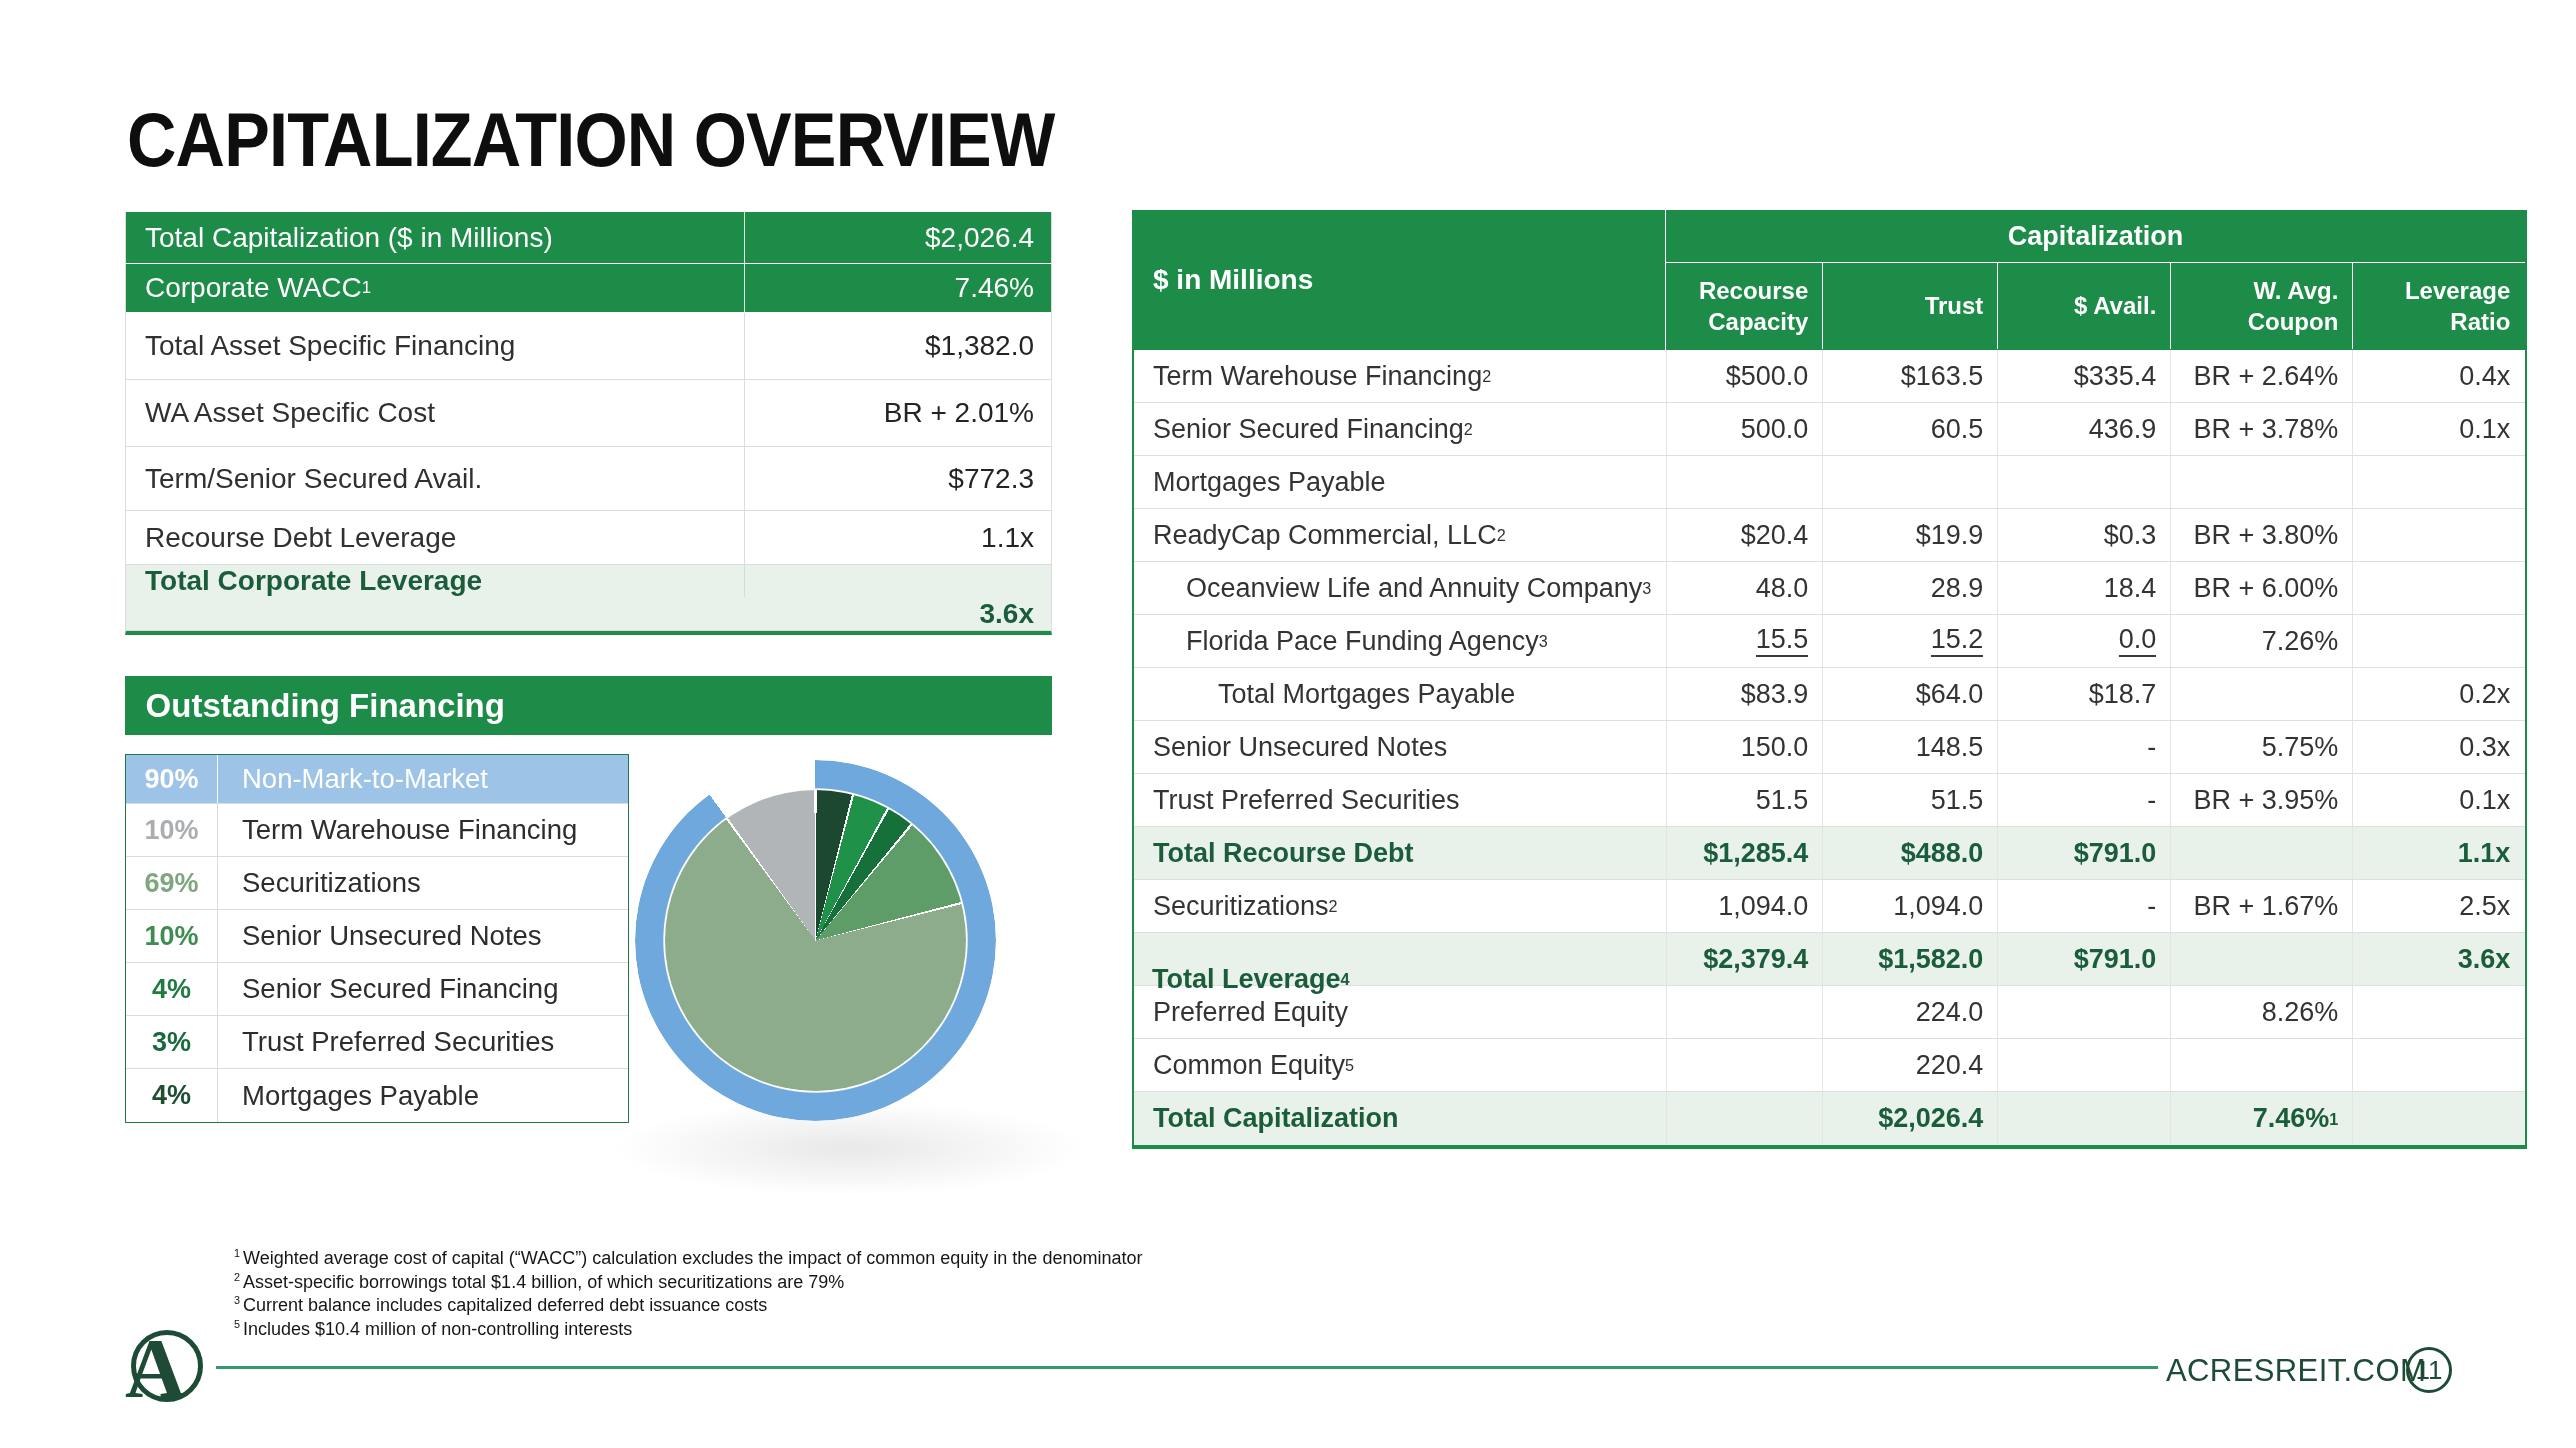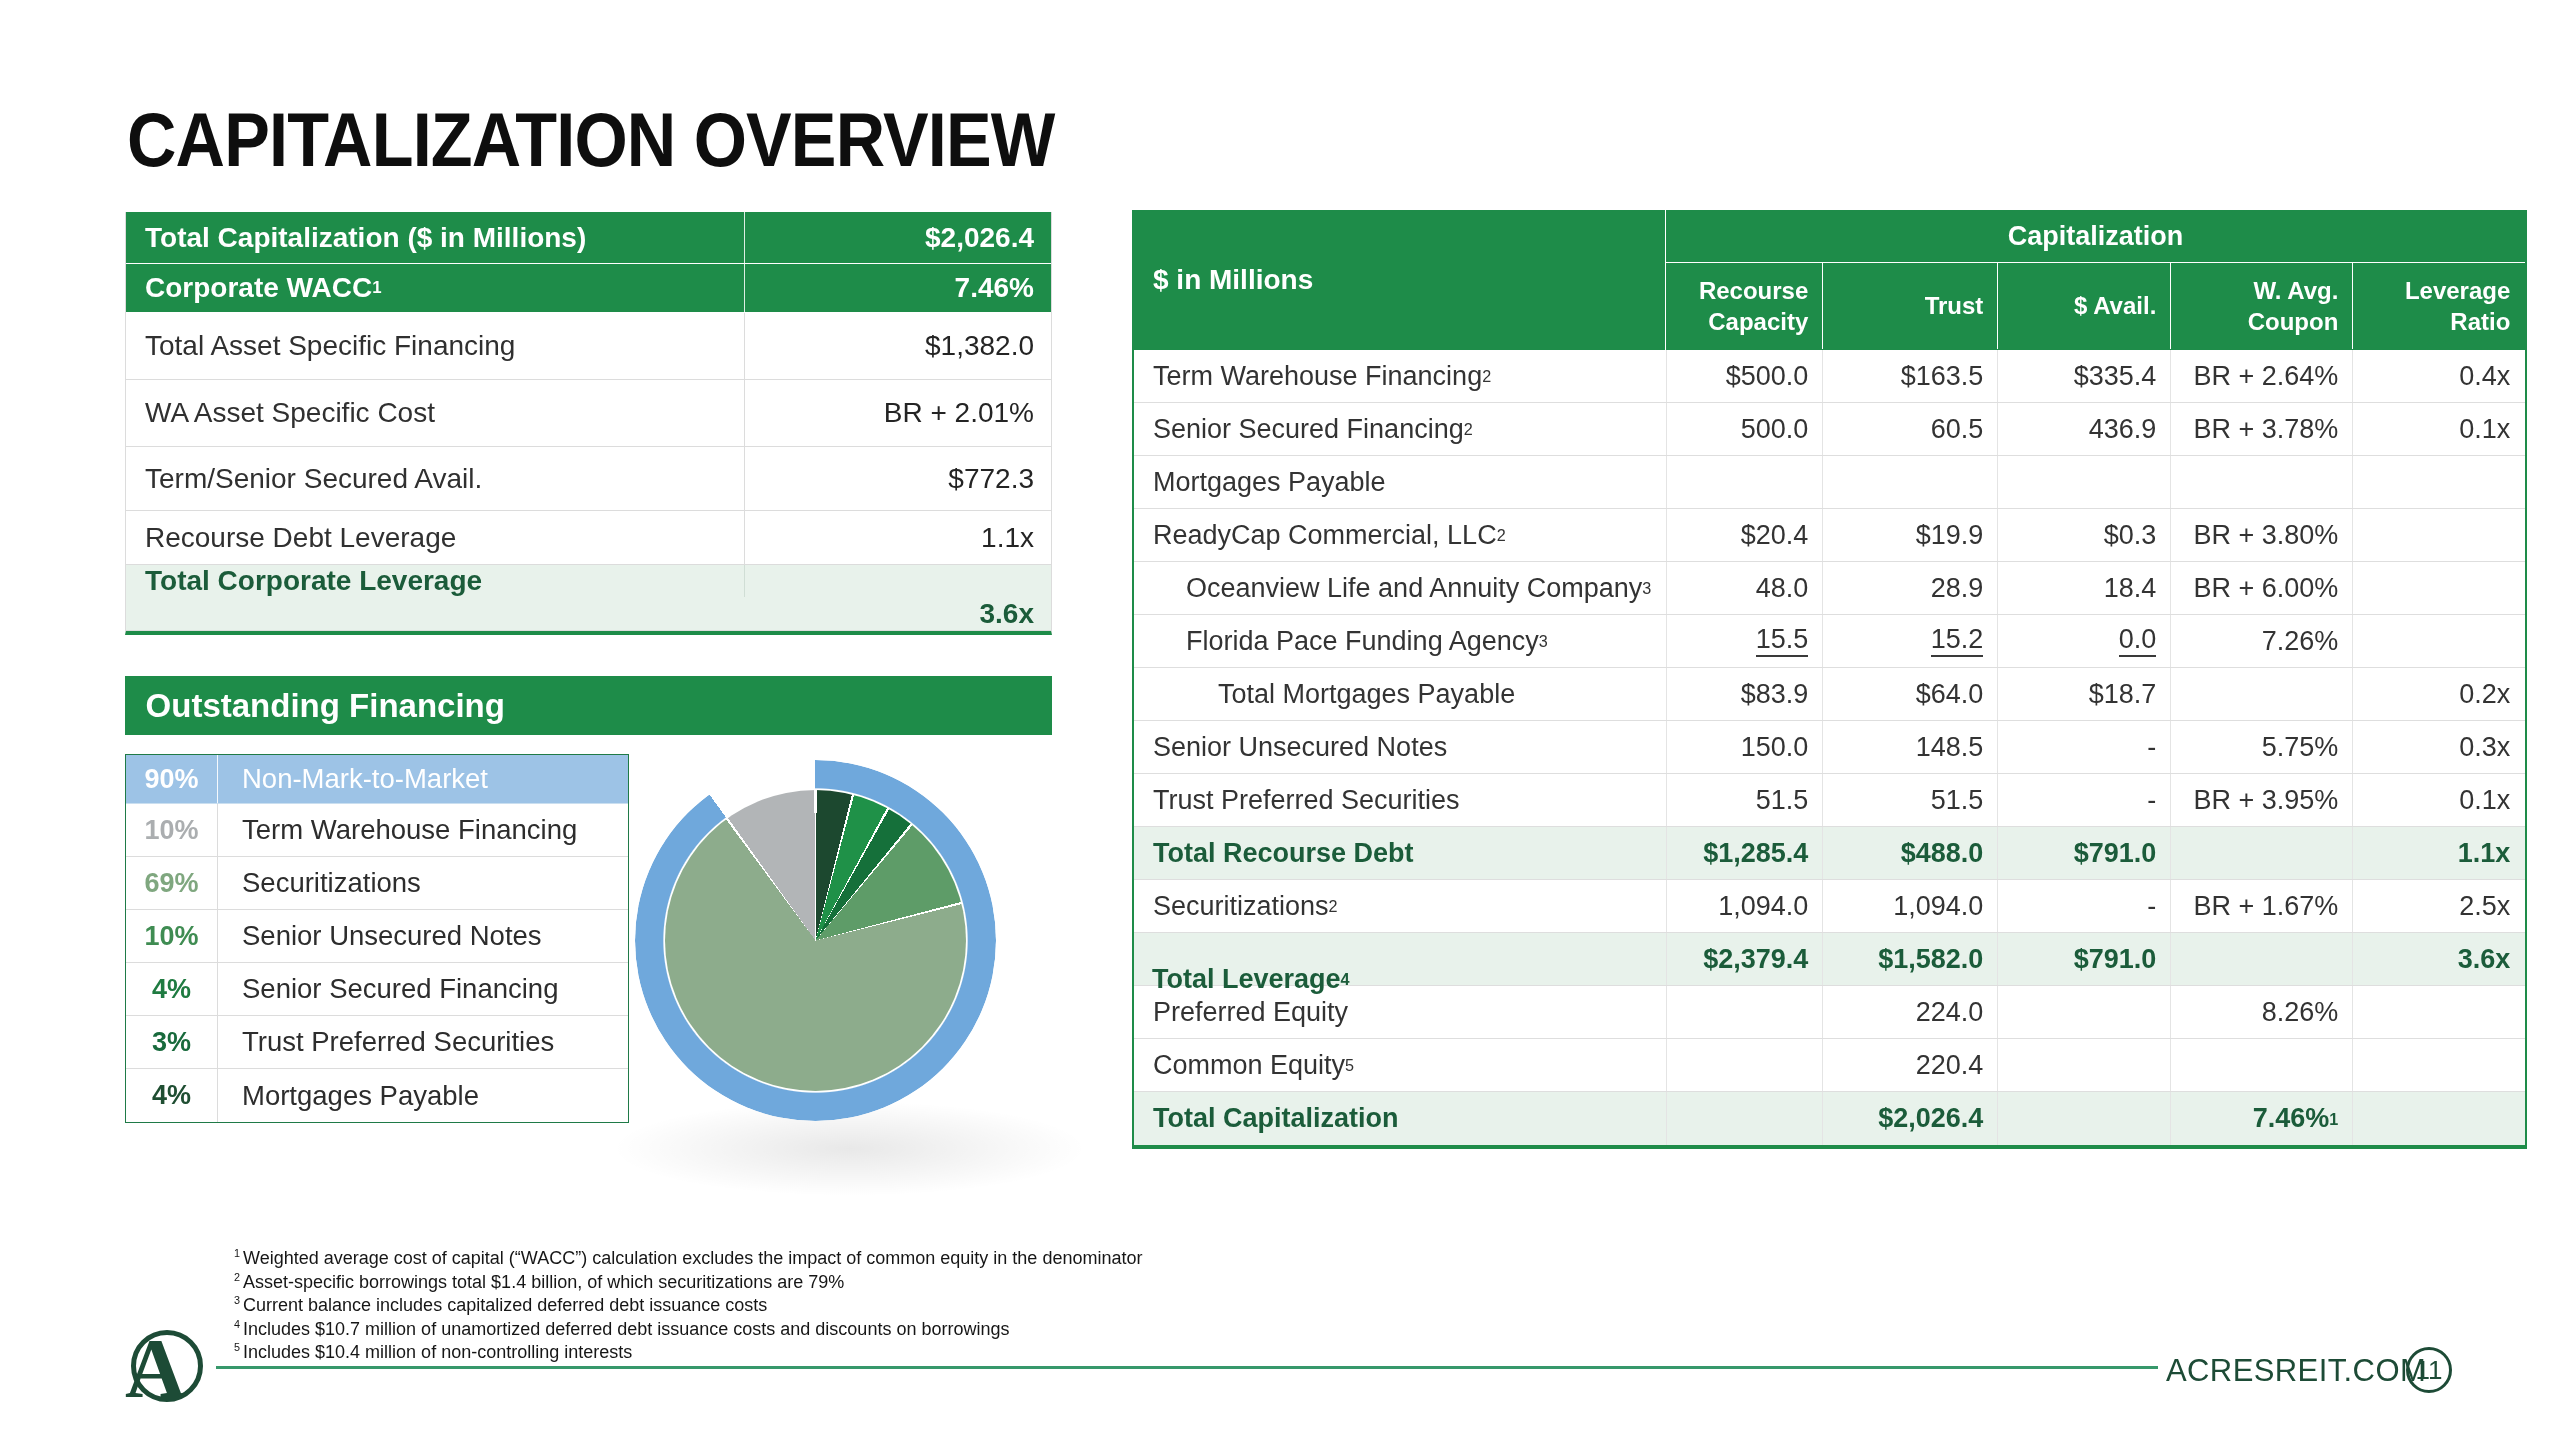--- a/index.html
+++ b/index.html
@@ -10,21 +10,21 @@
 
   
   .page-title{left:127px;top:96px;font-size:76px;font-weight:700;color:#0e0e0e;
               letter-spacing:-0.9px;white-space:nowrap;transform:scaleX(.9);transform-origin:left top;}
 
   
   .sum-table{left:125px;top:212px;width:927px;border-left:0.9px solid #dcdcdc;
              border-right:0.9px solid #dcdcdc;border-bottom:4.3px solid #1E8C49;box-sizing:border-box;}
   .sum-row{display:flex;background:#fff;border-bottom:0.9px solid #dcdcdc;box-sizing:border-box;}
   .sum-row.header{background:#1E8C49;border-bottom:1.7px solid #fff;}
-  .sum-row.header .sum-label,.sum-row.header .sum-value{color:#fff;font-weight:700;text-align:right;}
+  .sum-row.header .sum-label,.sum-row.header .sum-value{color:#fff;font-weight:400;text-align:right;}
   .sum-row.total{background:#E8F2EB;}
   .sum-row.total .sum-label,.sum-row.total .sum-value{color:#1B5C3A;font-weight:700;}
   .sum-label{width:619px;display:flex;align-items:center;padding-left:19px;
              border-right:0.9px solid #dcdcdc;font-size:28px;box-sizing:border-box;color:#303030;}
   .sum-row.header .sum-label{border-right-color:rgba(255,255,255,.85);}
   .sum-row.total .sum-label{border-right-color:#d0ded5;}
   .sum-value{flex:1;display:flex;align-items:center;justify-content:flex-end;
              padding-right:17px;font-size:28px;color:#242424;}
 
   
@@ -301,21 +301,20 @@
           <div class="cap-cell" style="width: 182px;">7.46%<sup> 1</sup></div>
           <div class="cap-cell" style="width: 172px;"></div>
         </div>
       </div>
   </div>
 
   <div class="abs footnotes" id="footnotes">
       <div class="fn-line"><sup>1 </sup>Weighted average cost of capital (“WACC”) calculation excludes the impact of common equity in the denominator</div>
       <div class="fn-line"><sup>2 </sup>Asset-specific borrowings total $1.4 billion, of which securitizations are 79%</div>
       <div class="fn-line"><sup>3 </sup>Current balance includes capitalized deferred debt issuance costs</div>
-      <div class="fn-line"><sup>4 </sup>Includes $10.7 million of unamortized deferred debt issuance costs and discounts on borrowings</div>
       <div class="fn-line"><sup>5 </sup>Includes $10.4 million of non-controlling interests</div>
     </div>
   <div class="abs footer-rule"></div>
   <div class="abs logo-circle"></div>
   <div class="abs logo-letter">A</div>
   <div class="abs site-label">ACRESREIT.COM</div>
   <div class="abs page-badge">
     <span>11</span>
   </div>
 </div>

